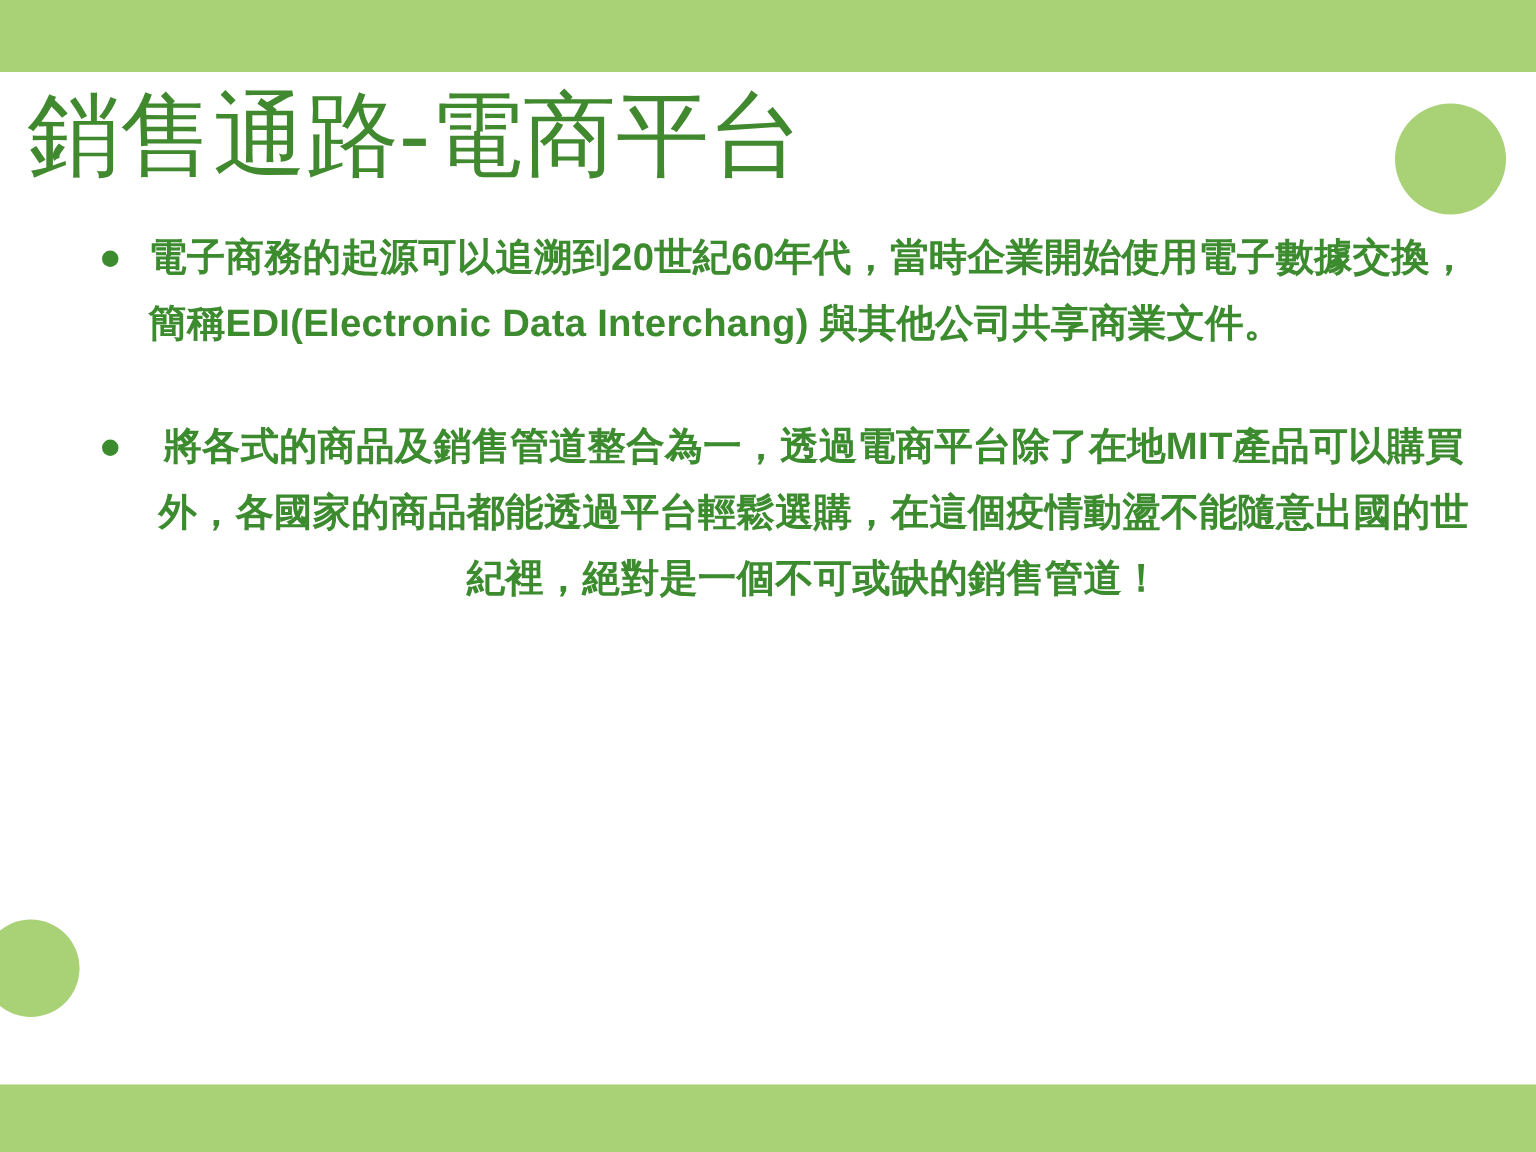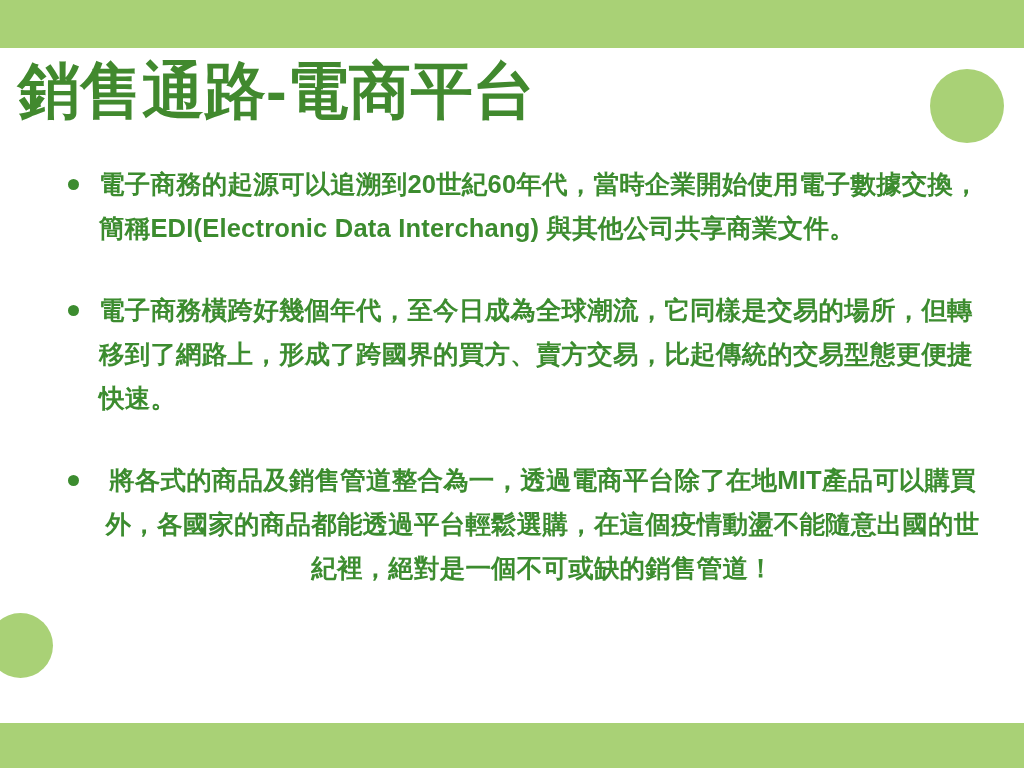--- a/index.html
+++ b/index.html
@@ -62,30 +62,30 @@
   
   .title {
     position: absolute;
     left: 18px;
     top: 52px;
     width: 900px;
     margin: 0;
     color: #41892e;
     font-size: 62px;
     line-height: 78px;
-    font-weight: bold;
+    font-weight: normal;
     letter-spacing: 0px;
     white-space: nowrap;
   }
 
   
   .body-area {
     position: absolute;
     left: 56px;
-    top: 162px;
+    top: 150px;
     width: 930px;
   }
 
   .bullet-item {
     position: relative;
     display: block;
     padding-left: 43px;
     margin: 0 0 38px 0;
     color: #3c8c2f;
     font-size: 25.5px;
@@ -125,24 +125,20 @@
 
   <h1 class="title">銷售通路-電商平台</h1>
 
   <div class="body-area">
 
     <div class="bullet-item">
       <span class="bullet-marker"></span>
       <span class="bullet-text">電子商務的起源可以追溯到20世紀60年代，當時企業開始使用電子數據交換，簡稱EDI(Electronic Data Interchang) 與其他公司共享商業文件。</span>
     </div>
 
-    <div class="bullet-item">
-      <span class="bullet-marker"></span>
-      <span class="bullet-text">電子商務橫跨好幾個年代，至今日成為全球潮流，它同樣是交易的場所，但轉移到了網路上，形成了跨國界的買方、賣方交易，比起傳統的交易型態更便捷快速。</span>
-    </div>
 
     <div class="bullet-item">
       <span class="bullet-marker"></span>
       <span class="bullet-text">將各式的商品及銷售管道整合為一，透過電商平台除了在地MIT產品可以購買外，各國家的商品都能透過平台輕鬆選購，在這個疫情動盪不能隨意出國的世紀裡，絕對是一個不可或缺的銷售管道！</span>
     </div>
 
   </div>
 
   <div class="deco-circle circle-bottom-left"></div>
 

